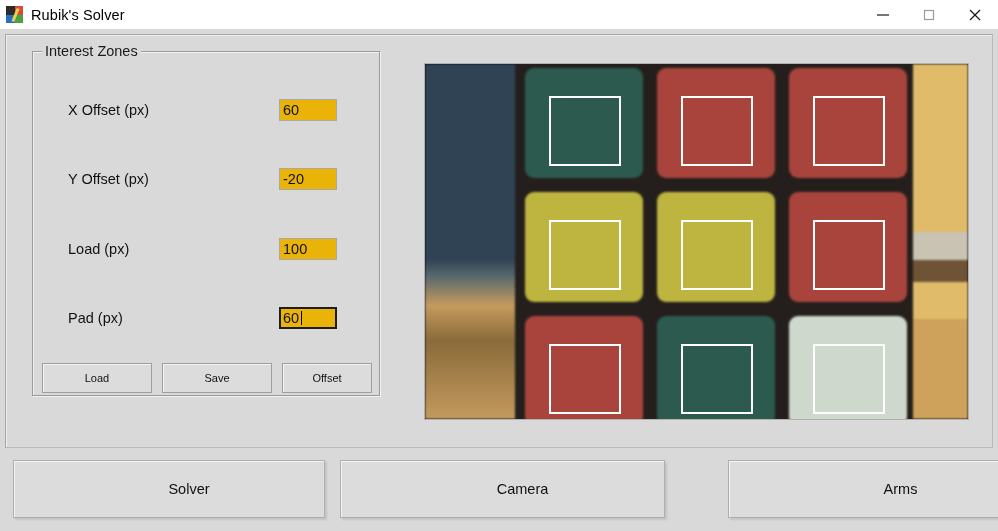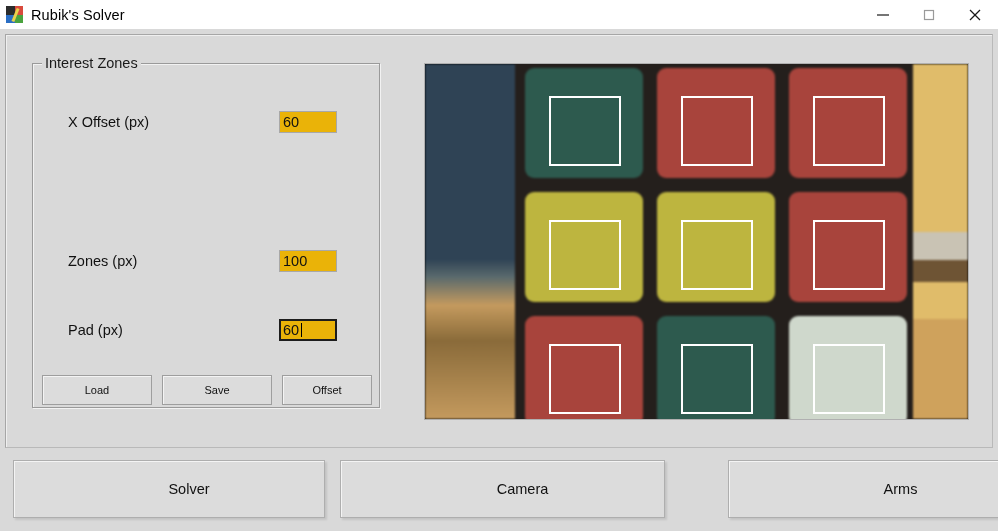--- a/index.html
+++ b/index.html
@@ -69,21 +69,21 @@
     background: #d9d9d9;
     border: 1px solid #a6a6a6;
     border-right-color: #b9b9b9;
     border-bottom-color: #b9b9b9;
     box-shadow: inset 1px 1px 0 #efefef;
   }
 
   
   #interest-zones-group {
     position: absolute;
-    left: 26px; top: 28px;
+    left: 26px; top: 16px;
     width: 348px; height: 345px;
     border: 1px solid #9a9a9a;
     box-shadow: inset 1px 1px 0 #f2f2f2, 1px 1px 0 #f2f2f2;
   }
   #interest-zones-legend {
     position: absolute;
     left: 9px; top: -9px;
     padding: 0 3px;
     background: #d9d9d9;
     font-size: 14.5px;
@@ -240,23 +240,27 @@
   <div id="content-panel">
 
     <div id="interest-zones-group">
       <div id="interest-zones-legend">Interest Zones</div>
 
       <div class="field-row" style="top:47px;">
         <span class="field-label">X Offset (px)</span>
         <input class="field-input" type="text" value="60" style="">
       </div>
 
+      <div class="field-row" style="top:116px;">
+        <span class="field-label">Y Offset (px)</span>
+        <input class="field-input" type="text" value="-20" style="">
+      </div>
 
       <div class="field-row" style="top:186px;">
-        <span class="field-label">Zones (px)</span>
+        <span class="field-label">Load (px)</span>
         <input class="field-input" type="text" value="100" style="">
       </div>
 
       <div class="field-row" style="top:255px;padding-left:20px;">
         <span class="field-label">Pad (px)</span>
         <input class="field-input focused" type="text" value="60" style="">
         <span class="caret"></span>
       </div>
 
       <div class="gb-button" id="btn-load" style="left:9px; top:311px; width:110px;">Load</div>

